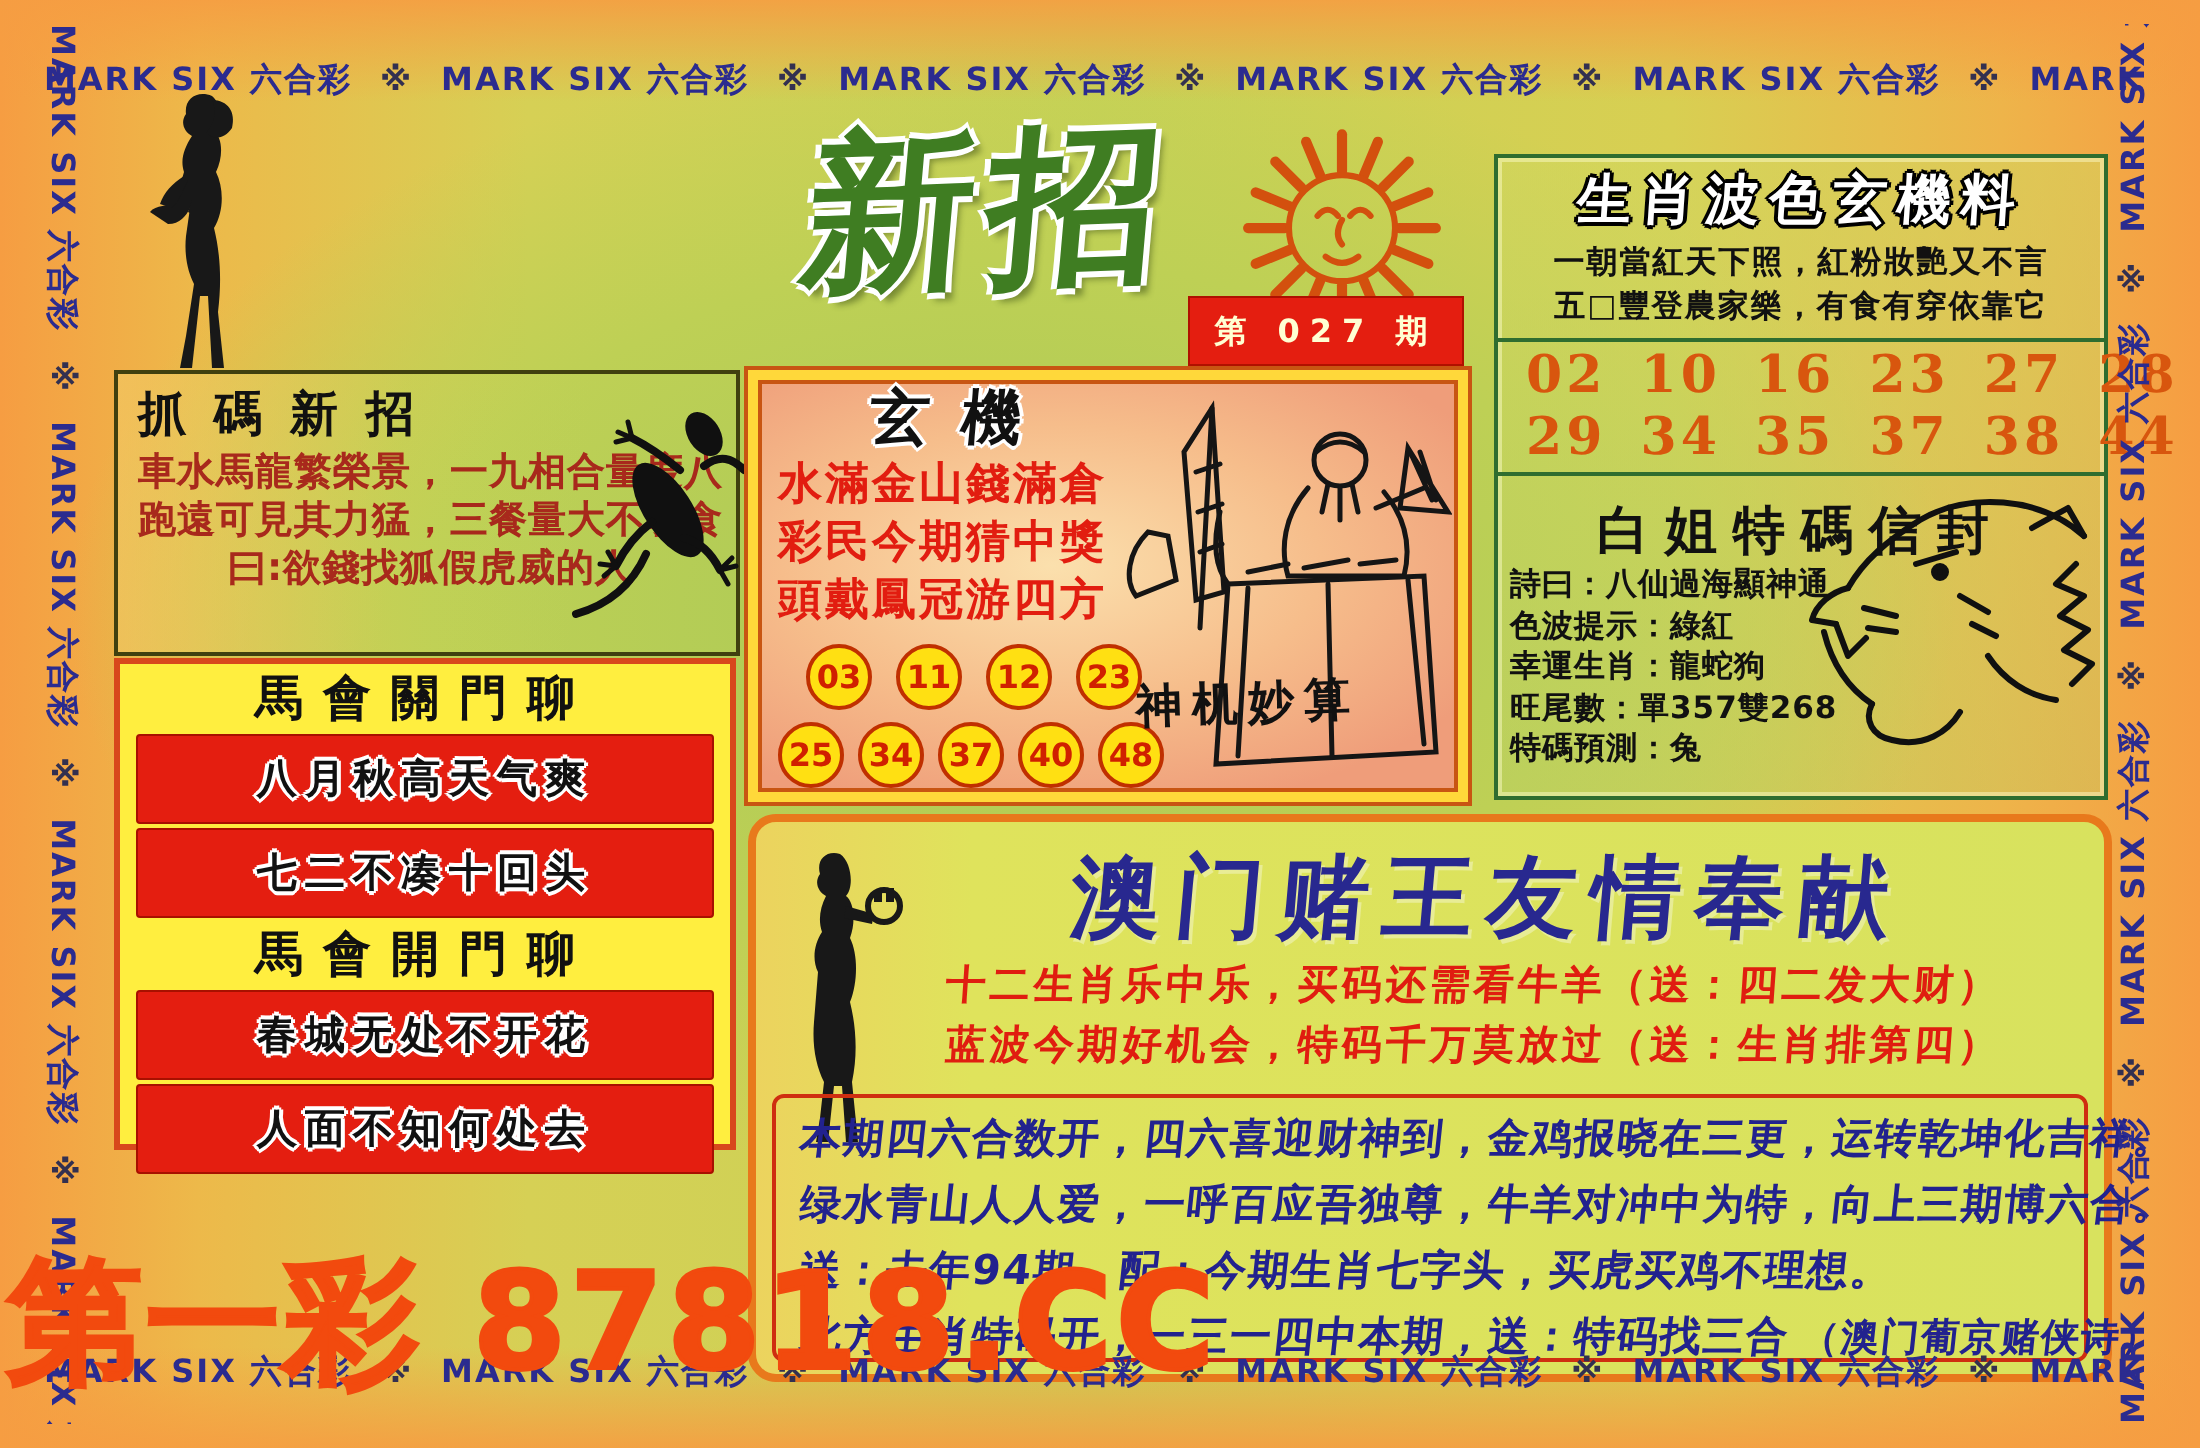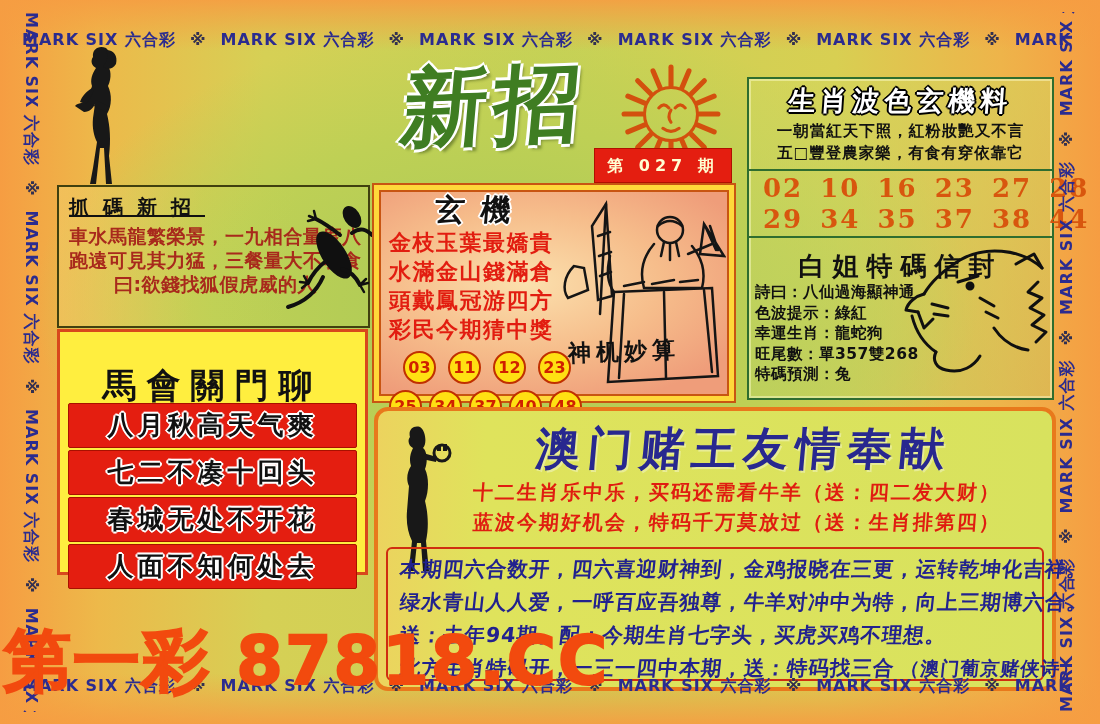--- a/index.html
+++ b/index.html
@@ -28,31 +28,31 @@
     text-shadow:3px 0 0 #fff,-3px 0 0 #fff,0 3px 0 #fff,0 -3px 0 #fff,4px 4px 3px rgba(40,60,10,.45);}
   .sun{position:absolute;left:620px;top:50px;width:102px;height:122px;z-index:2;}
   .issue-box{position:absolute;left:594px;top:148px;width:136px;height:33px;z-index:4;
     background:#e41e10;border:1px solid #b01000;color:#ffffd2;font-size:16px;font-weight:bold;
     letter-spacing:5px;text-align:center;line-height:33px;}
   .figure-woman{position:absolute;left:62px;top:44px;width:78px;height:146px;z-index:3;}
   
   .p-zhuama{position:absolute;left:57px;top:185px;width:313px;height:143px;box-sizing:border-box;
     border:2px solid #40400f;padding:3px 6px 0 10px;z-index:2;
     background:linear-gradient(95deg, rgba(243,205,105,.55), rgba(205,214,90,.18) 45%, rgba(205,214,90,0) 75%);}
-  .p-zhuama .t{font-size:20px;font-weight:bold;color:#111;letter-spacing:14px;line-height:34px;text-decoration:underline;}
+  .p-zhuama .t{font-size:24px;font-weight:bold;color:#111;letter-spacing:14px;line-height:34px;}
   .p-zhuama .ln{font-size:19px;font-weight:bold;color:#a8291c;line-height:24px;letter-spacing:.5px;}
   .p-zhuama .ln.c{text-align:center;}
   .gecko{position:absolute;right:-4px;top:-4px;width:90px;height:146px;}
   
   .p-mahui{position:absolute;left:57px;top:329px;width:311px;height:246px;box-sizing:border-box;
     background:#ffee3f;border:3px solid #d8481c;padding:1px 8px;z-index:2;}
-  .p-mahui .hd{font-size:34px;font-weight:bold;color:#111;text-align:center;letter-spacing:10px;line-height:32px;margin-top:36px;}
+  .p-mahui .hd{font-size:24px;font-weight:bold;color:#111;text-align:center;letter-spacing:10px;line-height:32px;}
   .p-mahui .rbox{height:43px;margin:2px 0;background:#e41e10;border:1px solid #a81000;border-radius:2px;
     display:flex;align-items:center;justify-content:center;
-    font-size:26px;font-weight:bold;color:#111;letter-spacing:4px;}
+    font-size:20px;font-weight:bold;color:#111;letter-spacing:4px;}
   
   .p-xuanji{position:absolute;left:374px;top:185px;width:360px;height:216px;box-sizing:border-box;
     border:5px solid #ffd83a;box-shadow:0 0 0 2px #c85512, inset 0 0 0 2px #c85512;z-index:2;
     background:radial-gradient(70% 62% at 42% 45%, #fbe0ad 0%, #f6bd8b 55%, #ef9d7a 100%);
     padding:2px 0 0 10px;}
   .p-xuanji .t{width:54%;text-align:center;font-size:30px;font-weight:bold;color:#111;
     letter-spacing:16px;line-height:36px;transform:skewX(-5deg);}
   .p-xuanji .ln{font-size:22px;font-weight:bold;color:#e21d10;line-height:29px;letter-spacing:1.5px;}
   .balls{display:flex;gap:12px;margin-top:7px;}
   .balls.r2{gap:7px;margin-top:6px;}
@@ -168,30 +168,30 @@
         <path d="M26,100 l-8,-1 M26,100 l-4,-7 M26,100 l-6,5"></path>
         <path d="M78,102 l8,-2 M78,102 l6,-6 M78,102 l4,7"></path>
       </g>
     </svg>
   </div>
 
   <div class="p-mahui">
     <div class="hd">馬會關門聊</div>
     <div class="rbox ow">八月秋高天气爽</div>
     <div class="rbox ow">七二不凑十回头</div>
+    <div class="hd">馬會開門聊</div>
     <div class="rbox ow">春城无处不开花</div>
     <div class="rbox ow">人面不知何处去</div>
   </div>
 
   <div class="p-xuanji">
     <div class="t ow">玄機</div>
-    <div class="ln">金枝玉葉最嬌貴</div>
     <div class="ln">水滿金山錢滿倉</div>
+    <div class="ln">彩民今期猜中獎</div>
     <div class="ln">頭戴鳳冠游四方</div>
-    <div class="ln">彩民今期猜中獎</div>
     <div class="balls r1">
       <span class="ball">03</span>
       <span class="ball">11</span>
       <span class="ball">12</span>
       <span class="ball">23</span>
     </div>
     <div class="balls r2">
       <span class="ball">25</span>
       <span class="ball">34</span>
       <span class="ball">37</span>

